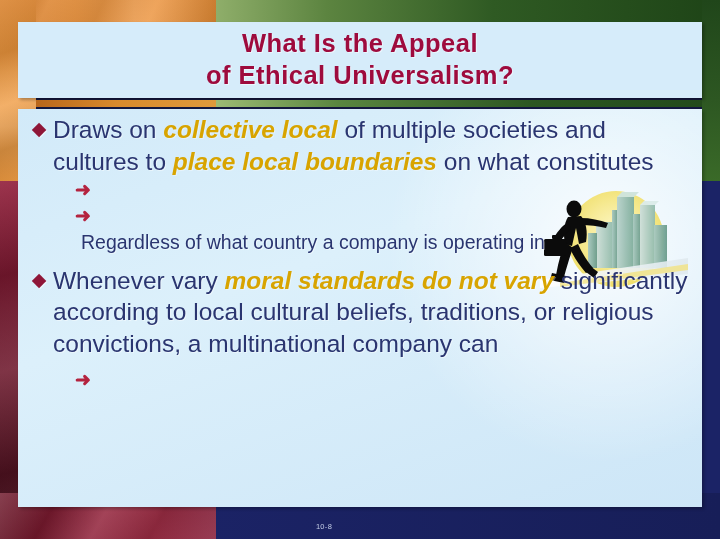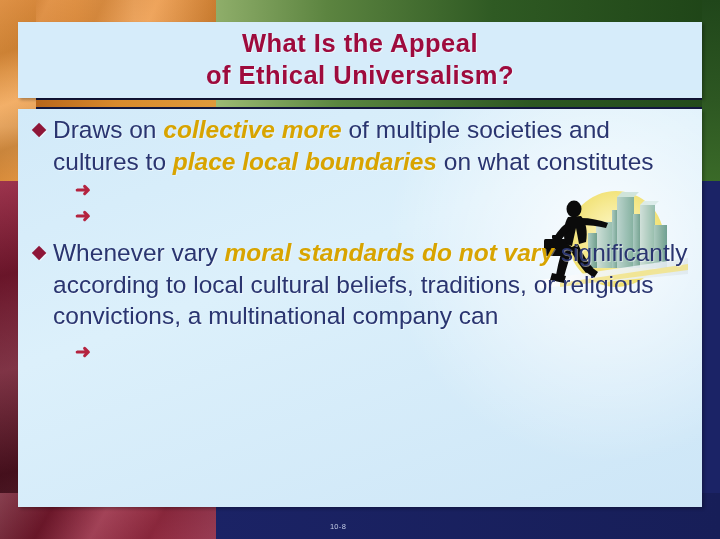--- a/index.html
+++ b/index.html
@@ -223,21 +223,20 @@
 
   
   .slide-number {
     position: absolute;
     left: 0; bottom: 8px;
     width: 648px;
     text-align: center;
     color: #c3cce6;
     font-size: 7.5px;
     letter-spacing: .3px;
-    margin-left: 14px;
   }
 </style>
 </head>
 <body>
 
 <div class="slide">
 
   <div class="bg-top-orange"></div>
   <div class="bg-top-green"></div>
   <div class="bg-left-orange"></div>
@@ -312,31 +311,32 @@
         <path d="M52 82 L60 88 L56 94 L48 88 Z"></path>
         <rect x="6" y="55" width="22" height="17" rx="1.5"></rect>
         <rect x="14" y="51" width="6" height="4" rx="1"></rect>
       </g>
     </svg>
 
     <div class="content">
 
       <div class="bullet-l1">
         <span class="marker">◆</span>
-        <span class="txt"><span>Draws on </span><span class="hl">collective more</span><span> of multiple societies and cultures to </span><span class="hl">place local boundaries</span><span> on what constitutes</span></span>
+        <span class="txt"><span>Draws on </span><span class="hl">collective local</span><span> of multiple societies and cultures to </span><span class="hl">place local boundaries</span><span> on what constitutes</span></span>
       </div>
 
       <div class="bullet-l2">
         <span class="marker">➜</span>
       </div>
 
       <div class="bullet-l2">
         <span class="marker">➜</span>
       </div>
 
+      <div class="plain-l2">Regardless of what country a company is operating in</div>
 
       <div class="spacer-sm"></div>
 
       <div class="bullet-l1">
         <span class="marker">◆</span>
         <span class="txt"><span>Whenever vary </span><span class="hl">moral standards do not vary</span><span> significantly according to local cultural beliefs, traditions, or religious convictions, a multinational company can</span></span>
       </div>
 
       <div class="spacer-sm"></div>
 

